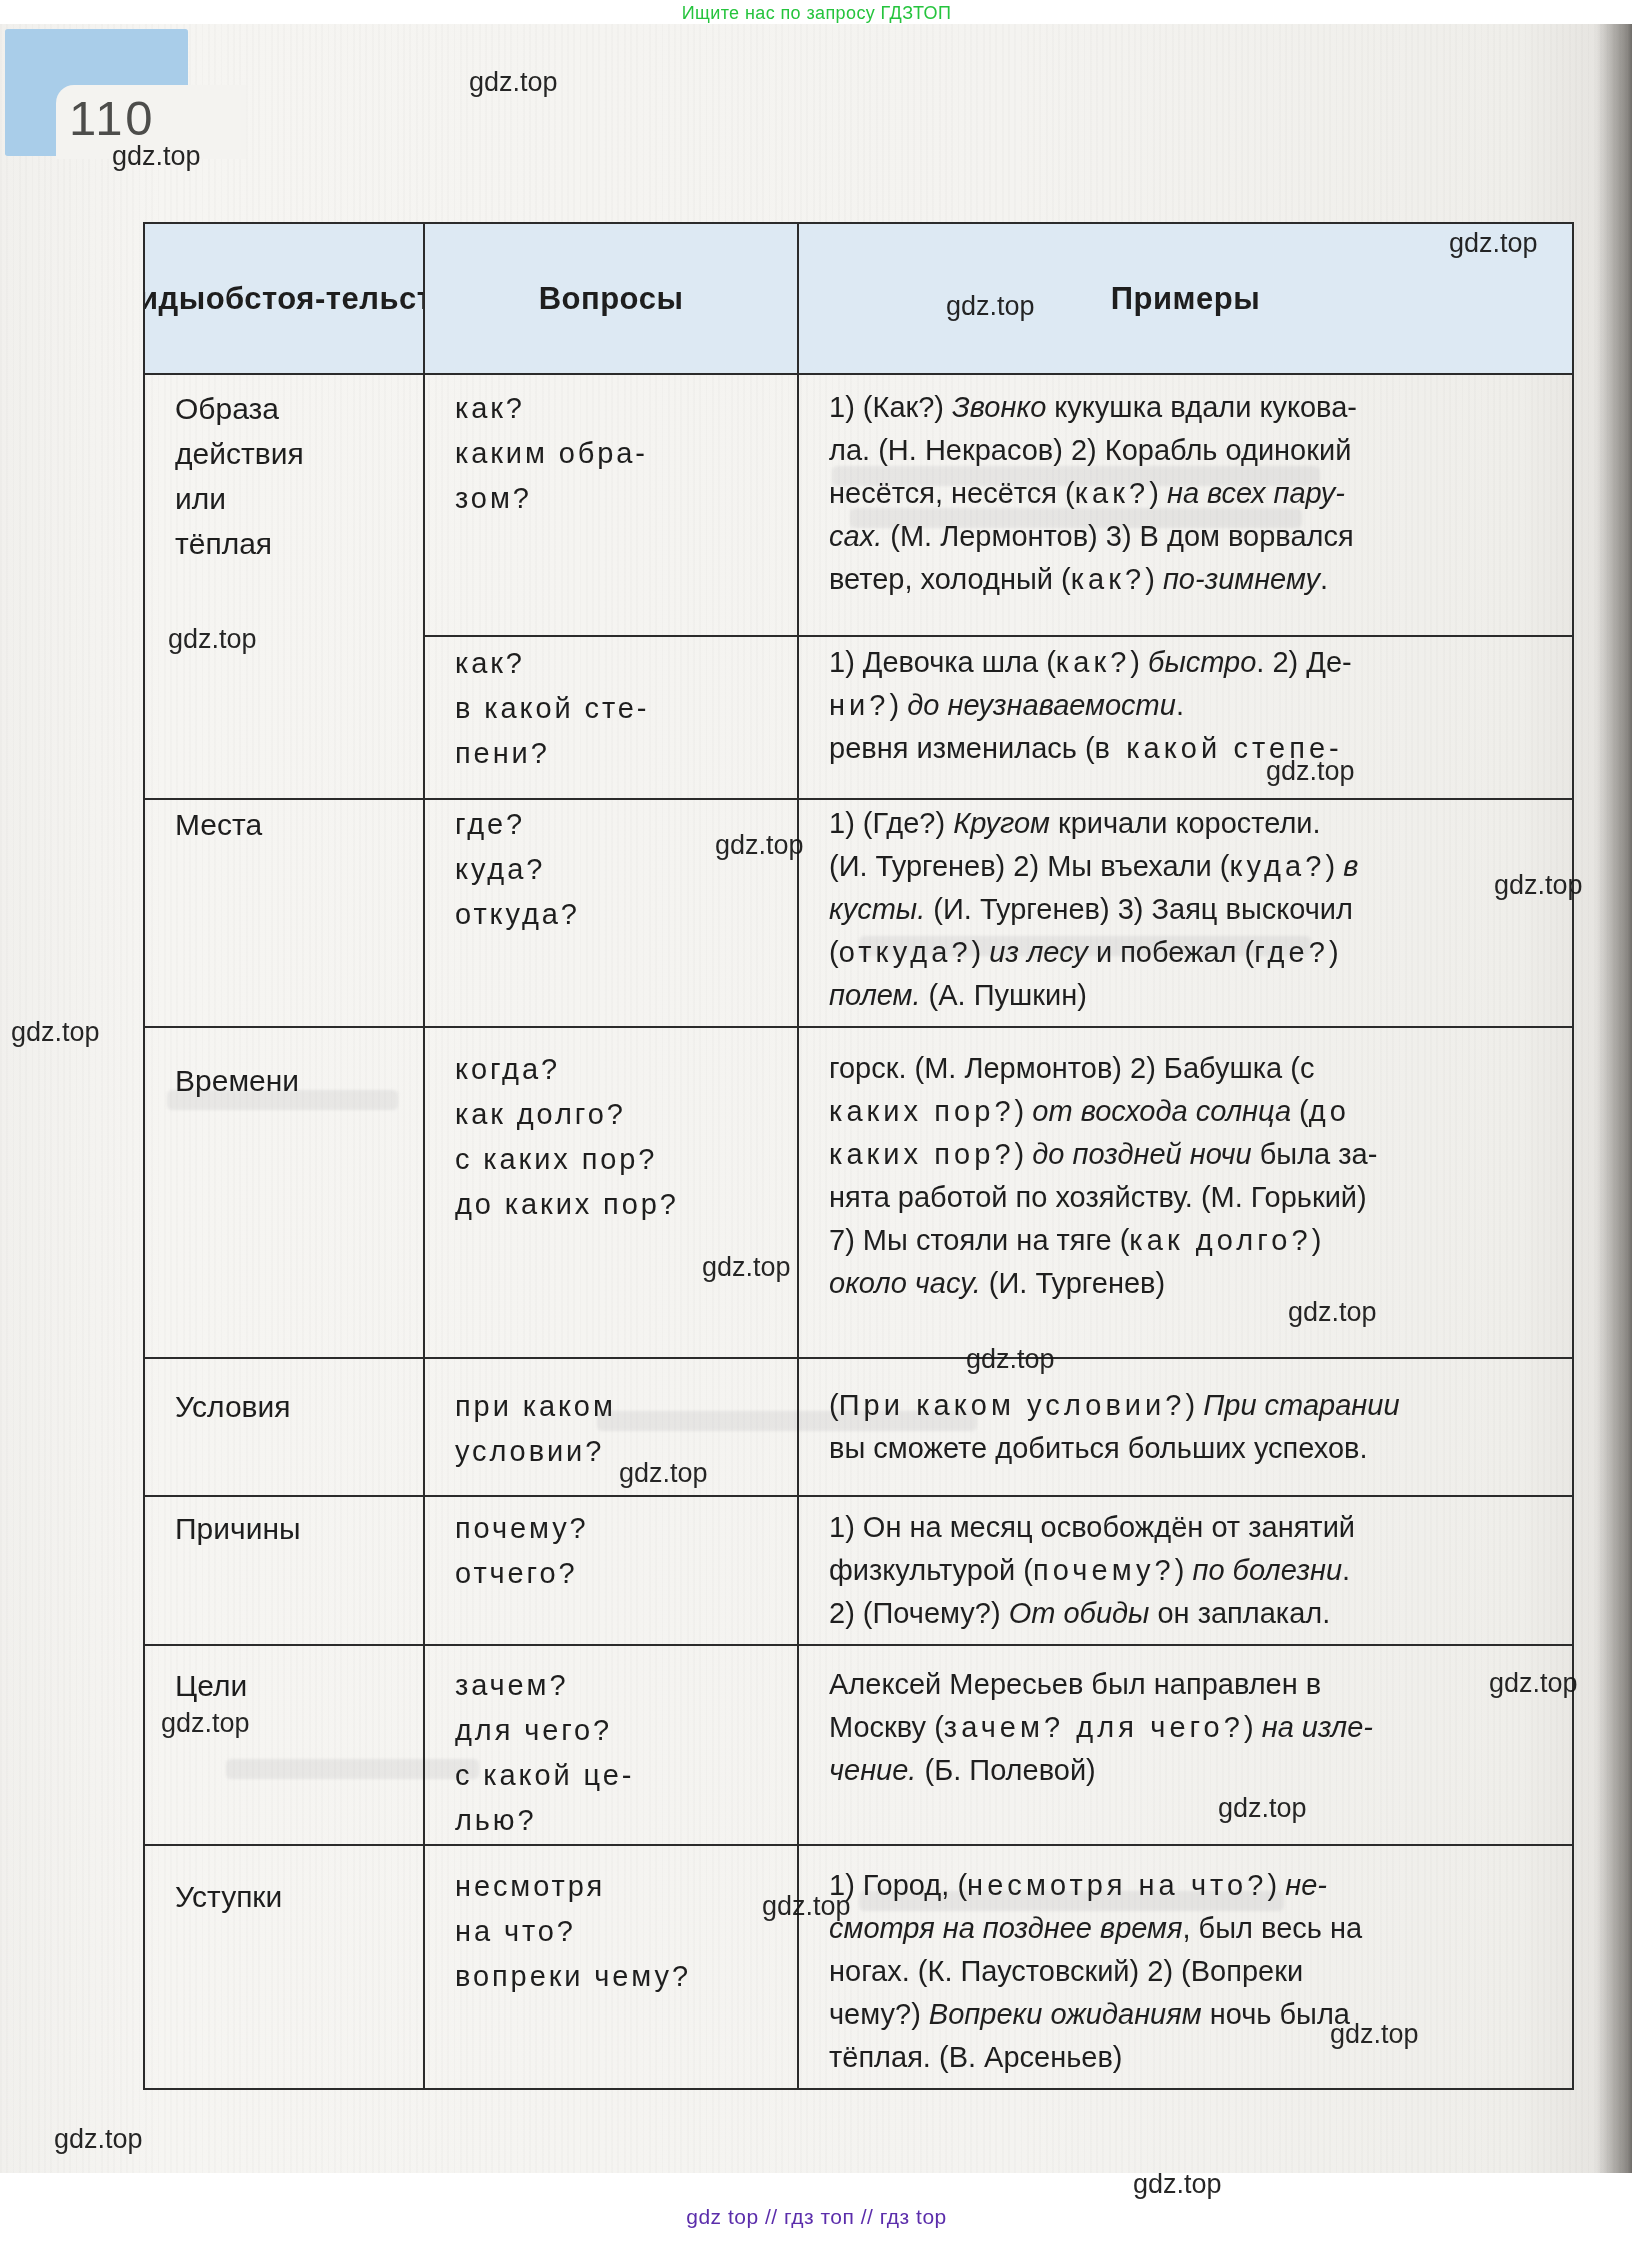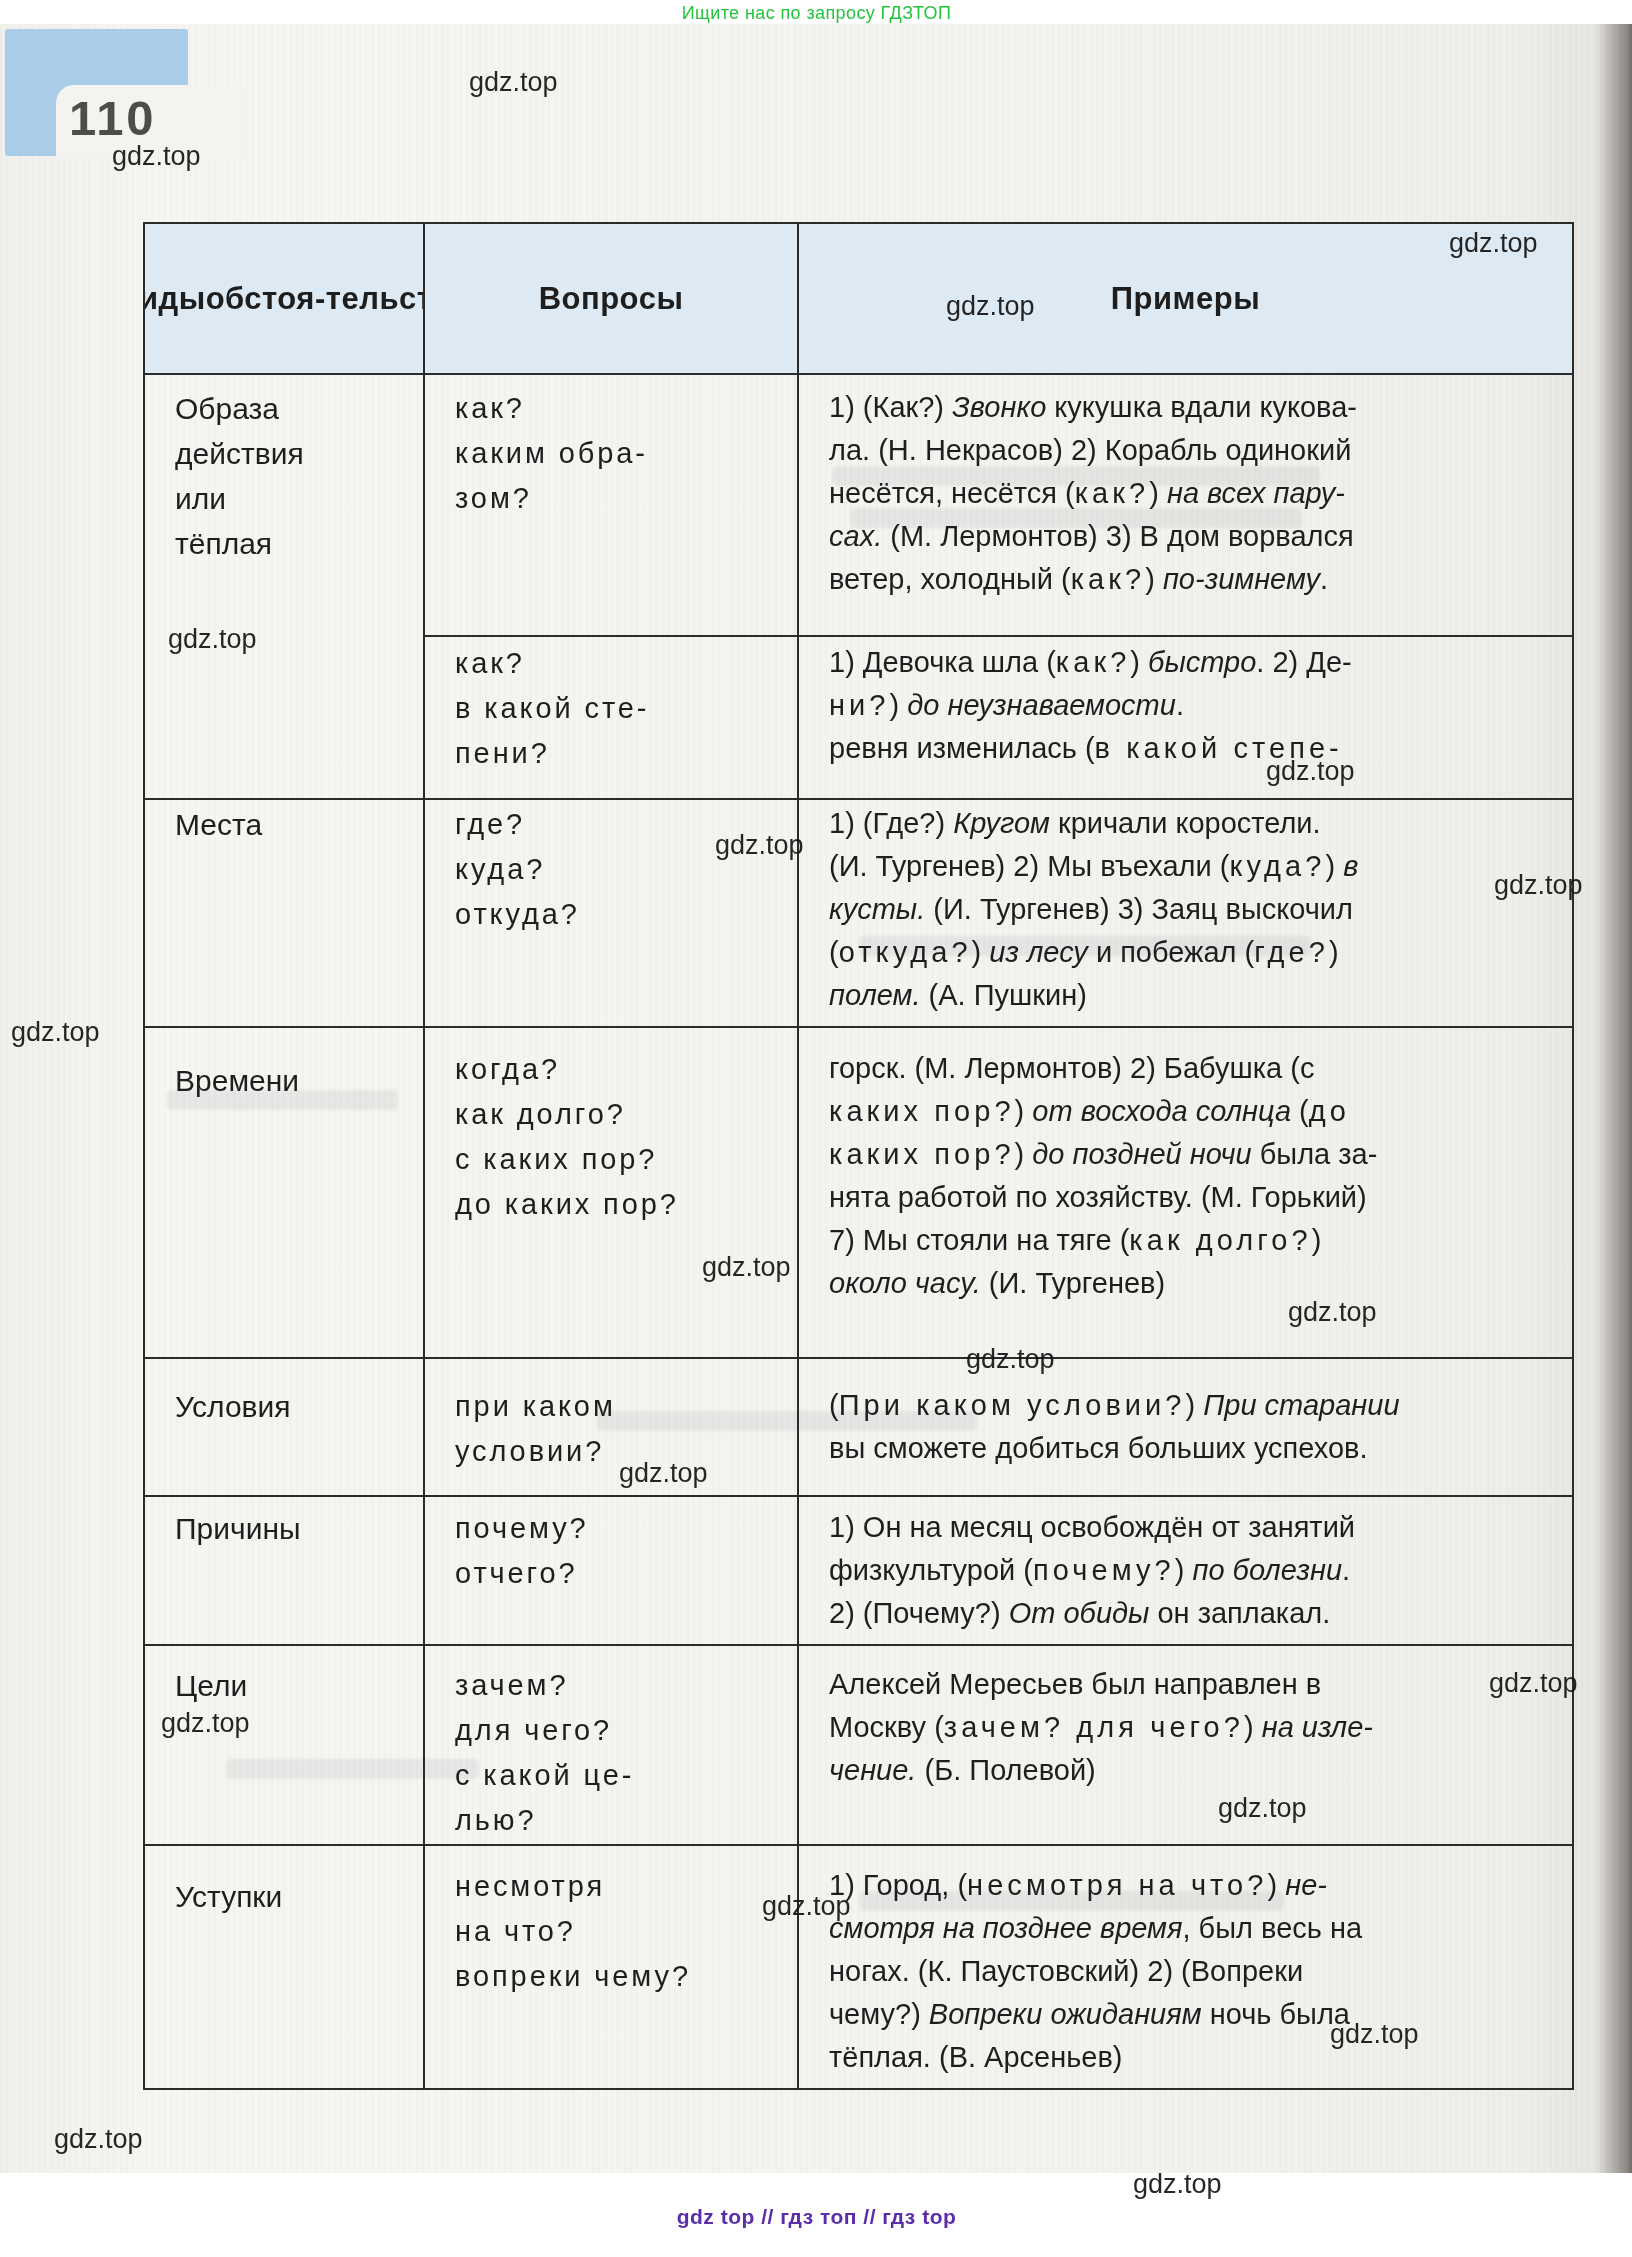--- a/index.html
+++ b/index.html
@@ -17,25 +17,25 @@
   .edge-shadow{
     position:absolute;left:1595px;top:23.5px;width:38px;height:2149px;z-index:7;
     background:linear-gradient(90deg, rgba(50,46,42,0), rgba(45,42,38,.45) 85%, rgba(30,28,26,.6));
   }
   .top-banner{
     position:absolute;top:2.7px;left:0;width:100%;text-align:center;z-index:8;
     font-size:18px;color:var(--green,#25c43d);letter-spacing:0.4px;
   }
   .footer{
     position:absolute;top:2205px;left:0;width:100%;text-align:center;z-index:8;
-    font-size:21px;font-weight:bold;color:var(--purple,#5b2dab);letter-spacing:0.5px;
+    font-size:21px;font-weight:normal;color:var(--purple,#5b2dab);letter-spacing:0.5px;
   }
   .corner-blue{position:absolute;left:4.5px;top:29px;width:183px;height:127px;background:var(--cblue,#a9cde9);border-radius:2.7px;z-index:2}
   .corner-notch{position:absolute;left:56px;top:85px;width:190px;height:74px;background:#f4f3f0;border-radius:18px 0 0 0;z-index:2}
-  .page-number{position:absolute;left:69px;top:90px;z-index:3;font-size:49px;font-weight:bold;color:#4d4d4b;letter-spacing:2.7px}
+  .page-number{position:absolute;left:69px;top:90px;z-index:3;font-size:49px;font-weight:normal;color:#4d4d4b;letter-spacing:2.7px}
   .smudge{position:absolute;z-index:2;filter:blur(1.8px);background:rgba(118,121,126,.11);border-radius:5.4px}
 
   .tbl{
     position:absolute;left:143px;top:222px;width:1431px;height:1868px;z-index:4;
     border:2.7px solid var(--bd,#2b2b2b);box-sizing:border-box;
   }
   .trow{display:grid;grid-template-columns:280px 374px 1fr;box-sizing:border-box}
   .cell{box-sizing:border-box;overflow:hidden;position:relative;padding:12.7px 23.5px 0 30px}
   .c1,.c2{border-right:2.3px solid var(--bd,#2b2b2b)}
   .trow.bt .cell{border-top:2.3px solid var(--bd,#2b2b2b)}

